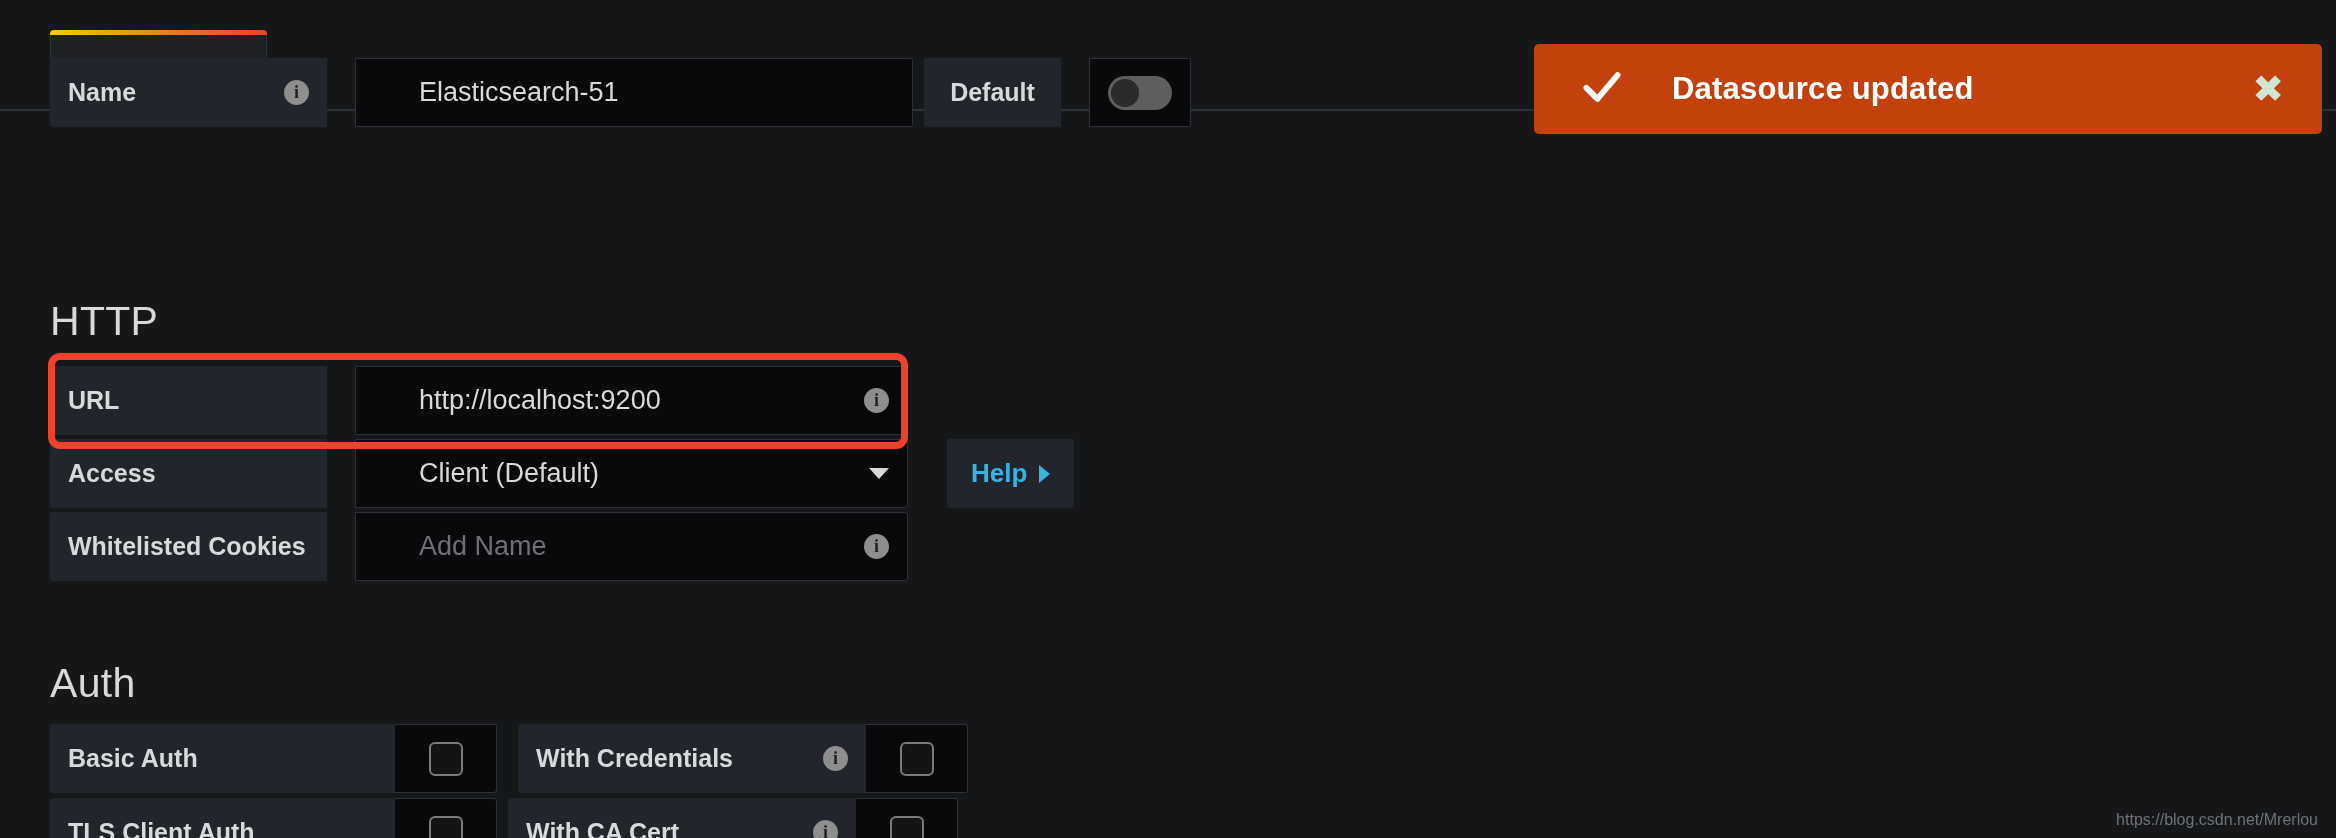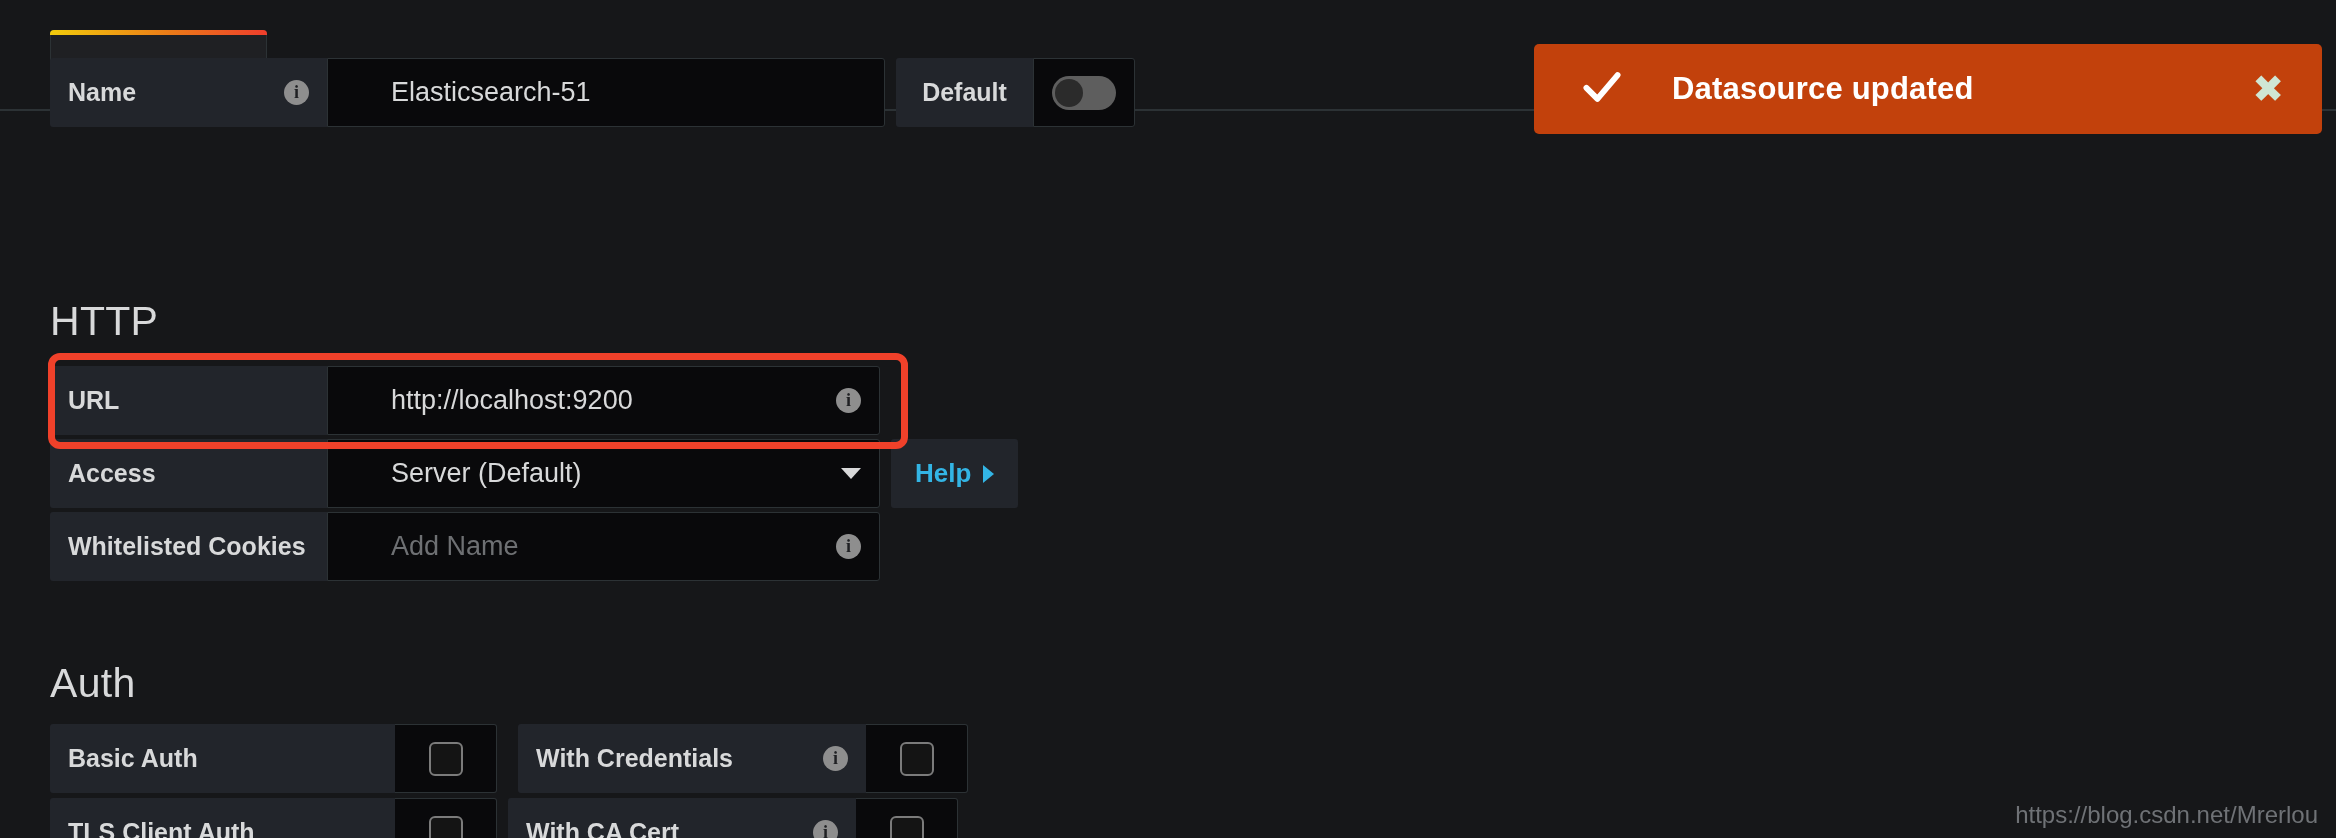--- a/index.html
+++ b/index.html
@@ -61,20 +61,21 @@
     font-weight: 400;
     letter-spacing: .3px;
   }
 
   
   .row {
     display: flex;
     align-items: stretch;
     height: 69px;
     margin-bottom: 4px;
+    gap: 28px;
   }
   .row-label {
     display: flex;
     align-items: center;
     background: #22252b;
     color: #d8d9da;
     font-size: 25px;
     font-weight: bold;
     padding: 0 18px 0 18px;
     border-radius: 3px 0 0 3px;
@@ -248,21 +249,21 @@
     line-height: 1;
     cursor: pointer;
     font-family: "DejaVu Sans", sans-serif;
   }
 
   
   .watermark {
     position: absolute;
     right: 18px; bottom: 9px;
     color: #6f7276;
-    font-size: 24px;
+    font-size: 16px;
     z-index: 30;
   }
 </style>
 </head>
 <body>
 
 <div id="app">
 
   <div class="tabbar">
     <div class="tab">
@@ -315,21 +316,21 @@
         <span class="val">http://localhost:9200</span>
         <span class="info-icon">i</span>
       </div>
     </div>
 
     <div class="row access-row">
       <div class="row-label">
         <span class="lbl-text">Access</span>
       </div>
       <div class="row-field">
-        <span class="val">Server (Default)</span>
+        <span class="val">Client (Default)</span>
         <span class="chev-down"></span>
       </div>
       <div class="help-box">
         <span class="help-text">Help</span>
         <span class="chev-right"></span>
       </div>
     </div>
 
     <div class="row cookies-row">
       <div class="row-label">

